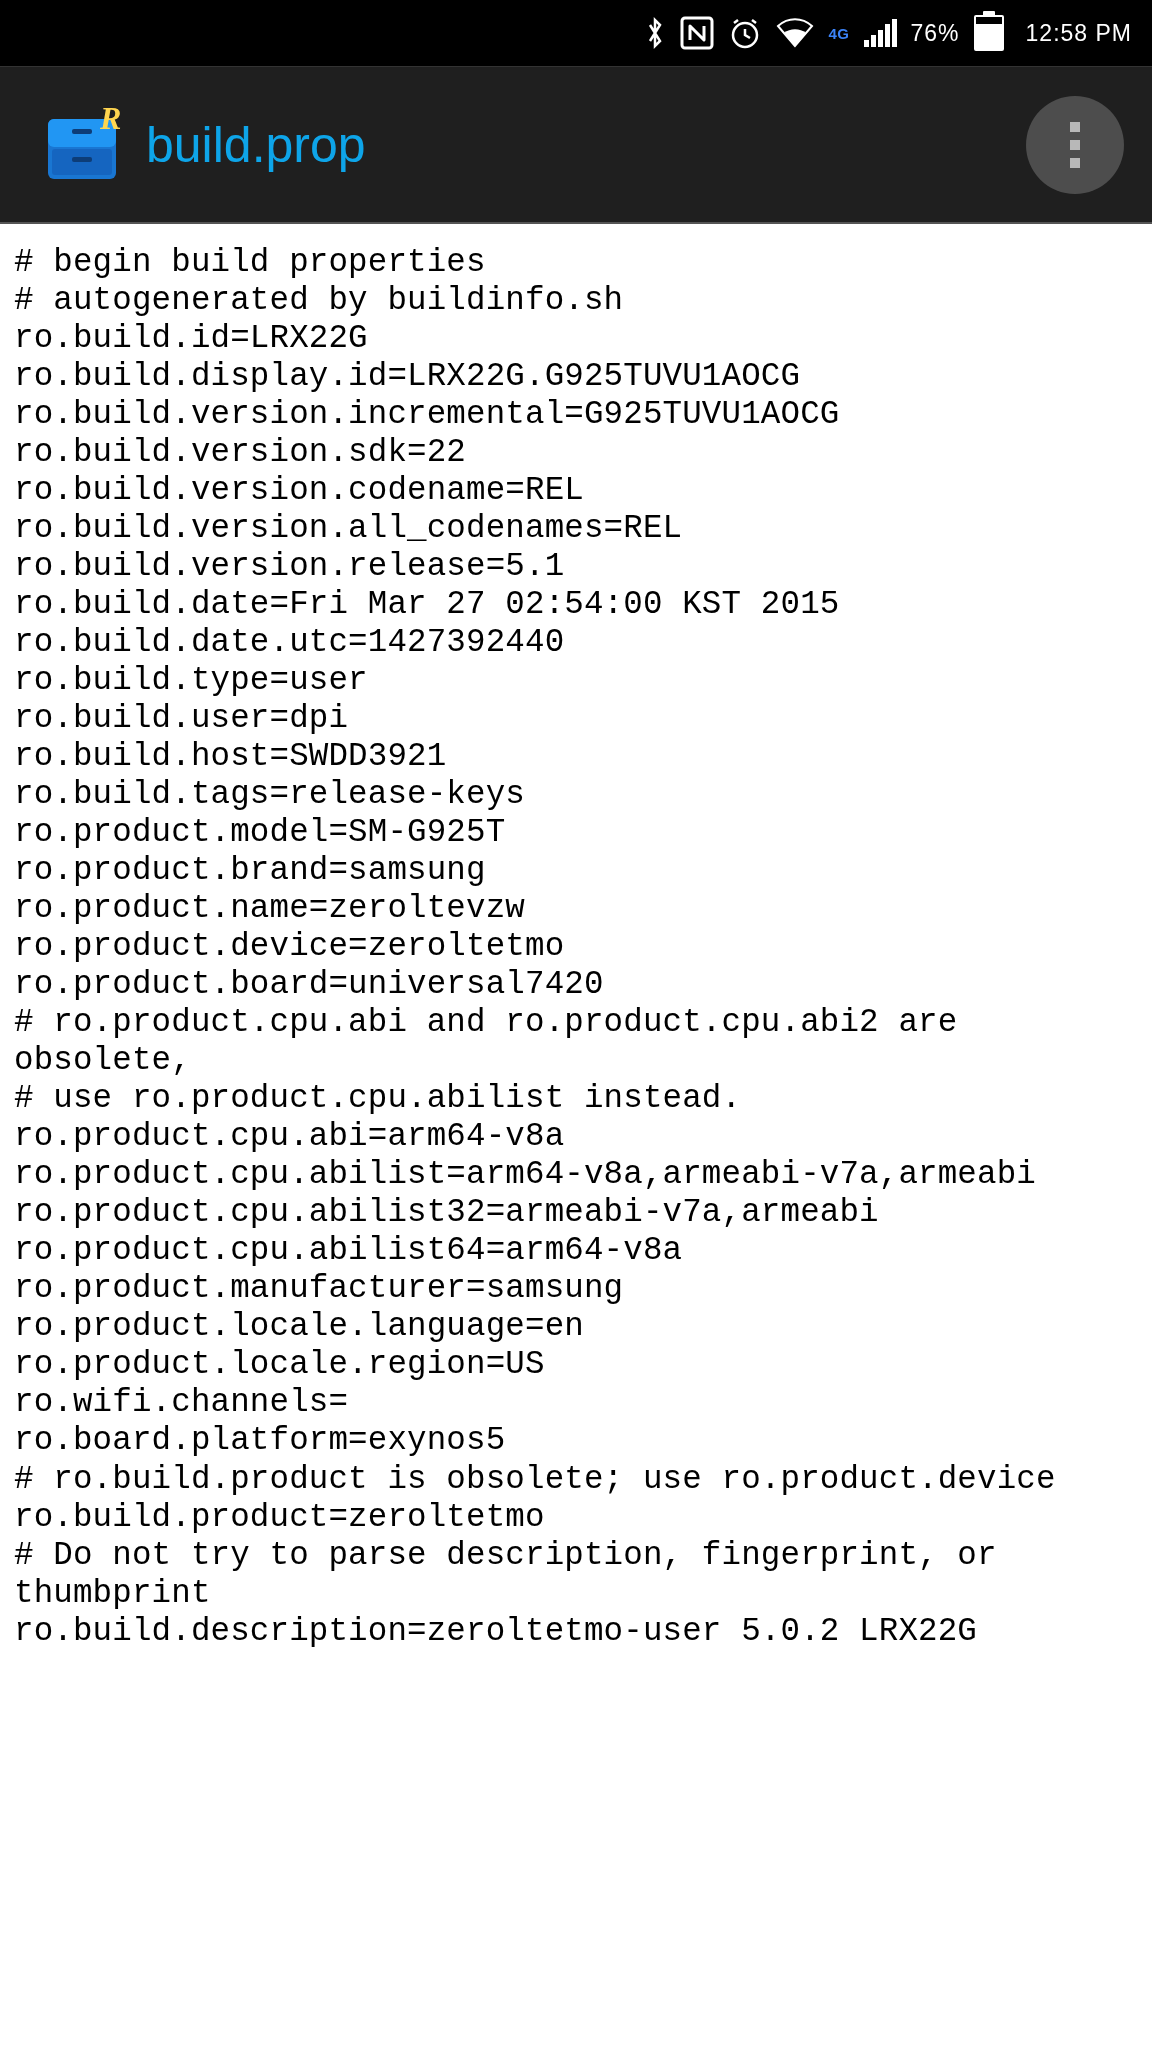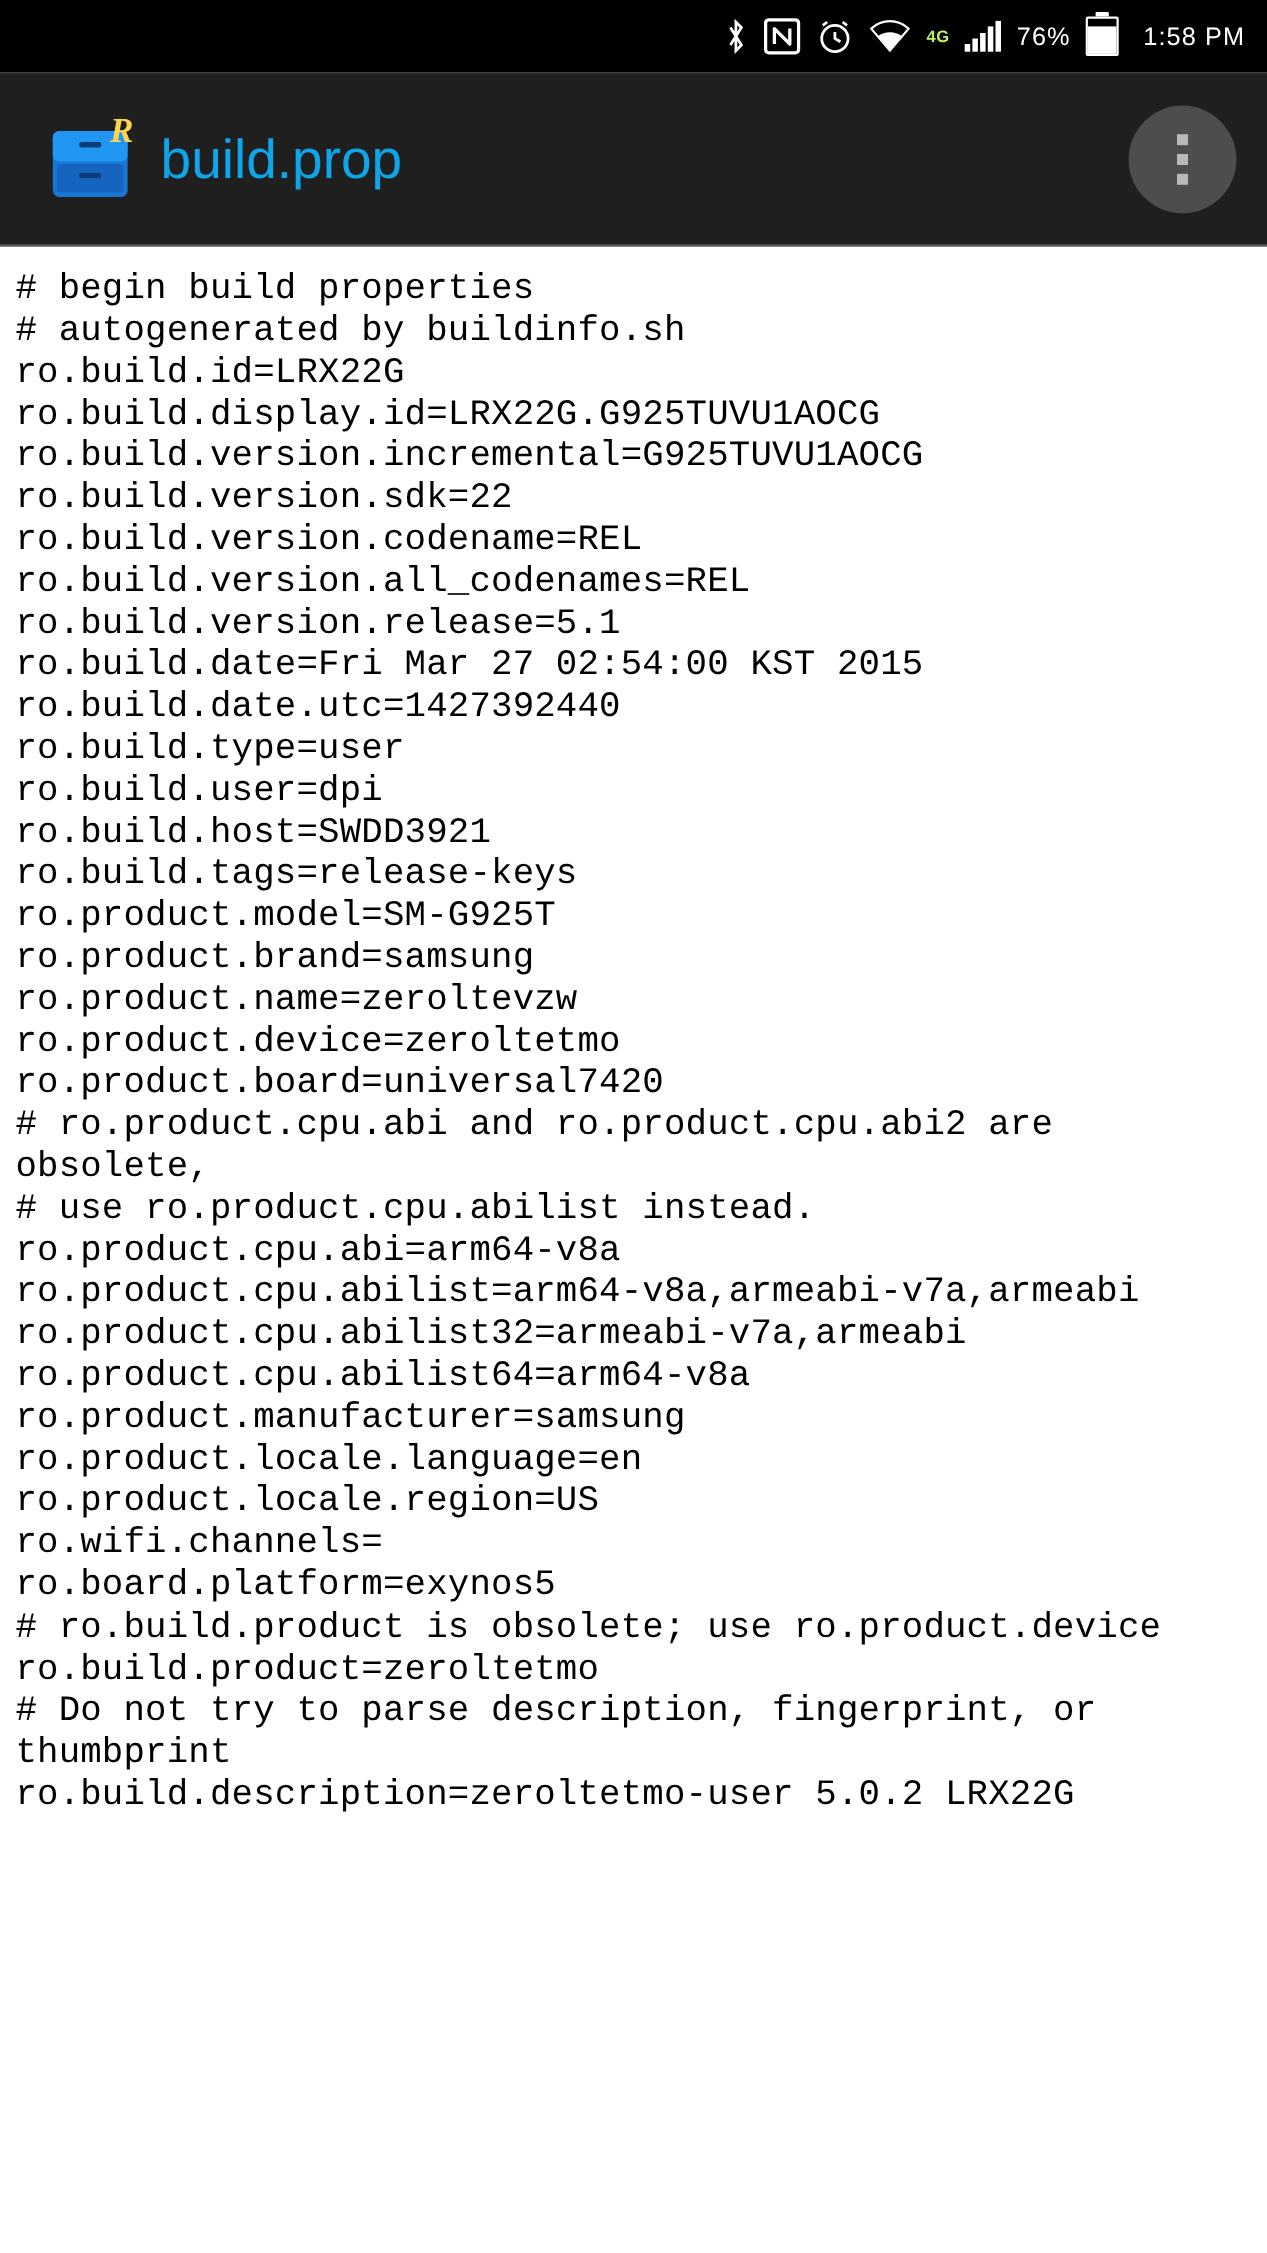--- a/index.html
+++ b/index.html
@@ -38,21 +38,21 @@
     .status-text {
       color: #ffffff;
       font-size: 23px;
       font-weight: 400;
       letter-spacing: 1px;
     }
     .net-4g {
       font-size: 15px;
       font-weight: bold;
       letter-spacing: 0.5px;
-      color: #bef264;
+      color: #3b82f6;
       line-height: 1;
     }
     .battery-icon {
       width: 30px;
       height: 36px;
       border: 2px solid #ffffff;
       position: relative;
       border-radius: 2px;
     }
     .battery-icon::before {
@@ -175,21 +175,21 @@
         <span class="signal-bar" style="height:23px"></span>
         <span class="signal-bar" style="height:28px"></span>
       </span>
     </span>
     <span class="status-text">76%</span>
     <span class="status-icon">
       <span class="battery-icon">
           <span class="battery-fill"></span>
         </span>
     </span>
-    <span class="status-text" style="margin-left:8px">1:58 PM</span>
+    <span class="status-text" style="margin-left:8px">12:58 PM</span>
   </div>
 </div>
 
 <div class="app-bar">
   <span class="app-icon">
     <svg class="app-icon-svg" viewBox="0 0 80 80">
       <rect x="6" y="14" width="68" height="60" rx="6" fill="#1976d2"></rect>
       <rect x="6" y="14" width="68" height="28" rx="6" fill="#2196f3"></rect>
       <rect x="10" y="44" width="60" height="26" rx="3" fill="#1565c0"></rect>
       <rect x="30" y="52" width="20" height="5" rx="2" fill="#0d3d78"></rect>

